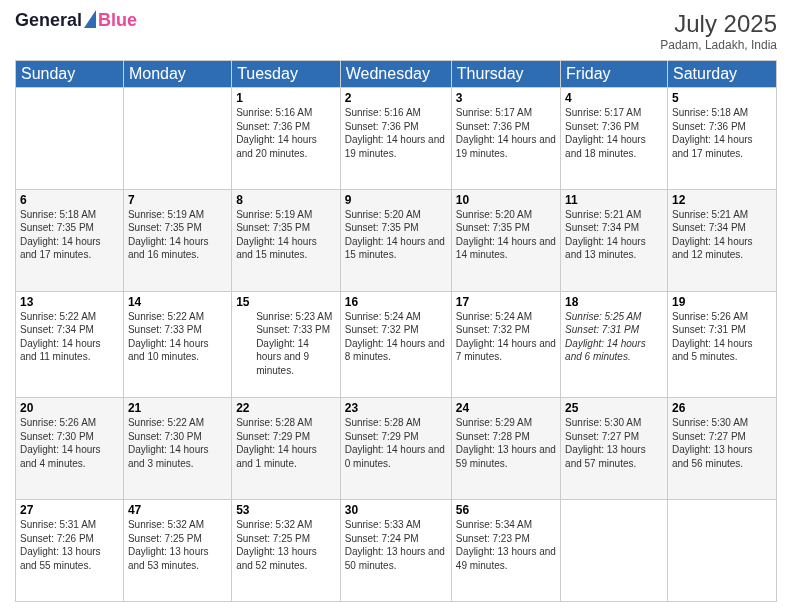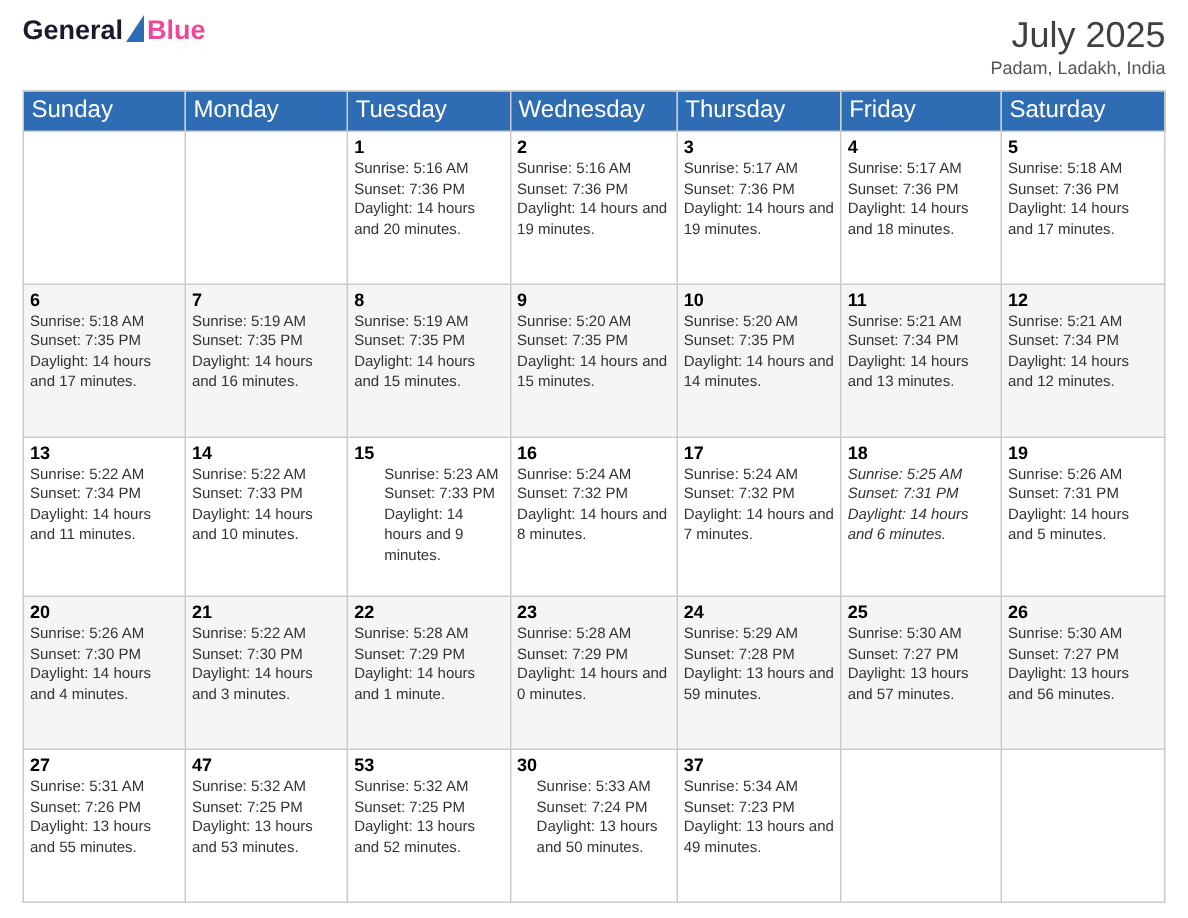--- a/index.html
+++ b/index.html
@@ -317,26 +317,26 @@
 Daylight: 13 hours and 53 minutes.</div>
           </td>
           <td>
             <span class="day-num">53</span>
             <div class="day-info" style="white-space: pre-line;">Sunrise: 5:32 AM
 Sunset: 7:25 PM
 Daylight: 13 hours and 52 minutes.</div>
           </td>
           <td>
             <span class="day-num">30</span>
-            <div class="day-info" style="white-space: pre-line; margin-left: 13px;">Sunrise: 5:33 AM
+            <div class="day-info" style="white-space: pre-line;">Sunrise: 5:33 AM
 Sunset: 7:24 PM
 Daylight: 13 hours and 50 minutes.</div>
           </td>
           <td>
-            <span class="day-num">37</span>
+            <span class="day-num">56</span>
             <div class="day-info" style="white-space: pre-line;">Sunrise: 5:34 AM
 Sunset: 7:23 PM
 Daylight: 13 hours and 49 minutes.</div>
           </td>
           <td class="empty"></td>
           <td class="empty"></td>
         </tr>
       </tbody>
   </table>
 </div>

